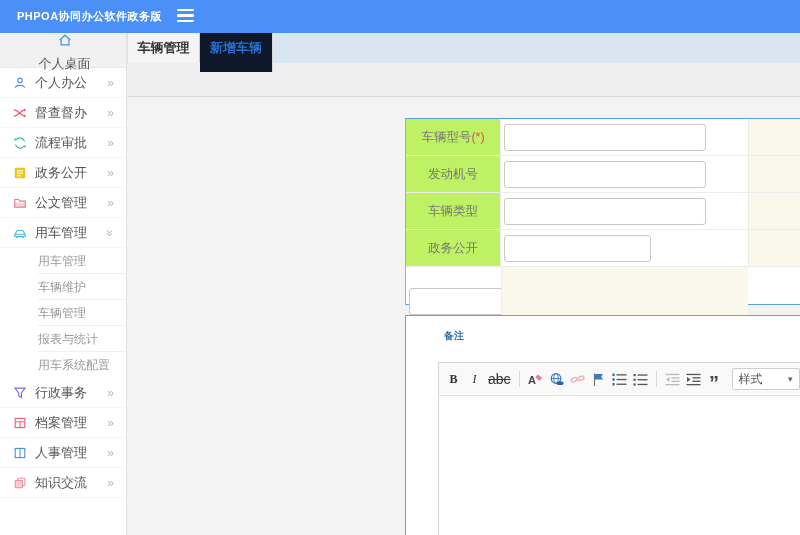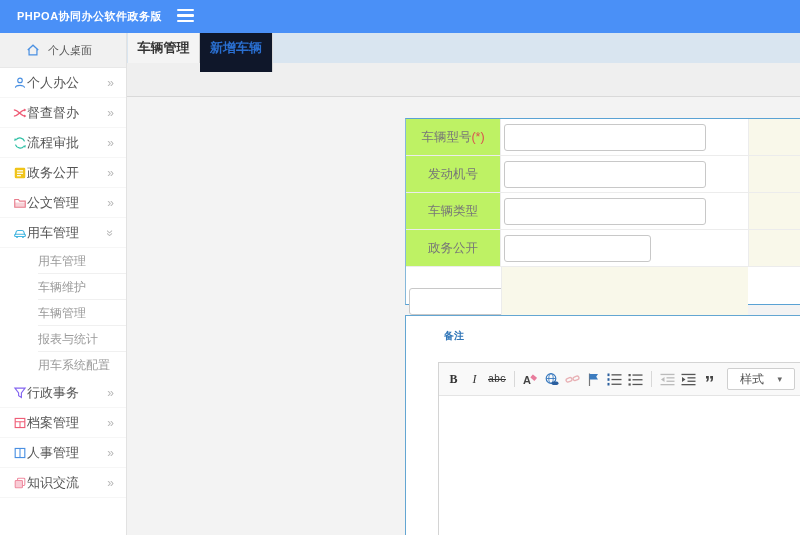--- a/index.html
+++ b/index.html
@@ -8,22 +8,22 @@
   .screen { position:relative; width:800px; height:535px; overflow:hidden; background:#f3f3f3; }
 
   
   .header { position:absolute; left:0; top:0; width:800px; height:33px; background:#4a90f7; }
   .header-title { position:absolute; left:17px; top:0; height:45px; line-height:33px; color:#fff; font-size:11px; font-weight:bold; letter-spacing:.5px; }
   .hamburger { position:absolute; left:177px; top:9px; width:18px; height:15px; cursor:pointer; }
   .hamburger i { display:block; width:17px; height:2.4px; background:#fff; margin-bottom:3px; border-radius:1px; }
 
   
   .sidebar { position:absolute; left:0; top:33px; width:127px; height:502px; background:#fff; border-right:1px solid #e2e2e2; }
-  .desktop-row { height:35px; background:#f1f1f1; border-bottom:1px solid #e8e8e8; display:flex; align-items:center; padding-left:26px; gap:8px; font-size:11px; color:#555; }
-  .nav-item { height:30px; display:flex; align-items:center; padding:0 12px 0 13px; font-size:13px; color:#555; border-bottom:1px solid #f6f6f6; cursor:pointer; }
+  .desktop-row { height:35px; background:#f1f1f1; border-bottom:1px solid #e8e8e8; display:flex; align-items:center; padding-left:3px; gap:8px; font-size:13px; color:#555;flex-direction:column; }
+  .nav-item { height:30px; display:flex; align-items:center; padding:0 12px 0 13px; gap:8px; font-size:13px; color:#555; border-bottom:1px solid #f6f6f6; cursor:pointer; }
   .nav-item .chev { margin-left:auto; color:#b8b8b8; font-size:12px; }
   .chev.rot { display:inline-block; transform:rotate(90deg); }
   .subnav { }
   .sub-item { margin-left:38px; height:26px; line-height:26px; font-size:12px; color:#9a9a9a; border-bottom:1px solid #f0f0f0; cursor:pointer; }
   .sub-item.last { border-bottom:none; }
   .icon14 { width:14px; height:14px; flex:0 0 14px; }
 
   
   .tabbar { position:absolute; left:127px; top:33px; width:673px; height:30px; background:#d9e5f0; }
   .tab1 { position:absolute; left:1px; top:0; width:72px; height:30px; line-height:30px; text-align:center; font-size:13px; font-weight:bold; color:#333; background:#f4f4f4; border-right:1px solid #cfcfcf; cursor:pointer; }
@@ -44,24 +44,24 @@
   .attach-link .plus { color:#e87f3a; }
 
   
   .remark-panel { position:absolute; left:405px; top:315px; width:496px; height:280px; background:#fff; border:1px solid #63a6d2; }
   .remark-title { position:absolute; left:38px; top:13px; font-size:10px; font-weight:bold; color:#3176b8; }
   .editor { position:absolute; left:32px; top:46px; width:448px; height:240px; border:1px solid #d4d4d4; background:#fff; }
   .editor-toolbar { height:33px; background:#f9f9f9; border-bottom:1px solid #e4e4e4; display:flex; align-items:center; padding:0 7px; gap:6px; }
   .tb-btn { display:flex; align-items:center; justify-content:center; min-width:15px; height:20px; cursor:pointer; color:#333; }
   .tb-b { font-weight:bold; font-size:12px; font-family:"Liberation Serif","DejaVu Serif",serif; }
   .tb-i { font-style:italic; font-size:12px; font-family:"Liberation Serif","DejaVu Serif",serif; }
-  .tb-s { font-size:10px; text-decoration:line-through;font-family:Liberation Mono, monospace; }
+  .tb-s { font-size:14px; text-decoration:line-through; }
   .tb-q { font-size:20px; font-weight:bold; color:#444; line-height:10px; padding-top:8px; }
   .tb-sep { width:1px; height:16px; background:#d8d8d8; margin:0 2px; }
-  .tb-select { border:1px solid #cfcfcf; border-radius:2px; background:#fff; height:22px; display:flex; align-items:center; justify-content:space-between; padding:0 12px; font-size:12px; color:#555; cursor:pointer; }
+  .tb-select { border:1px solid #cfcfcf; border-radius:2px; background:#fff; height:22px; display:flex; align-items:center; justify-content:space-between; padding:0 6px; font-size:12px; color:#555; cursor:pointer; }
   .tb-select.styles { width:68px; margin-left:4px; }
   .tb-select.format { width:68px; }
   .tb-select .arr { font-size:9px; color:#666; }
   .editor-body { height:206px; background:#fff; }
 </style>
 </head>
 <body>
 
 <div class="screen">
 

